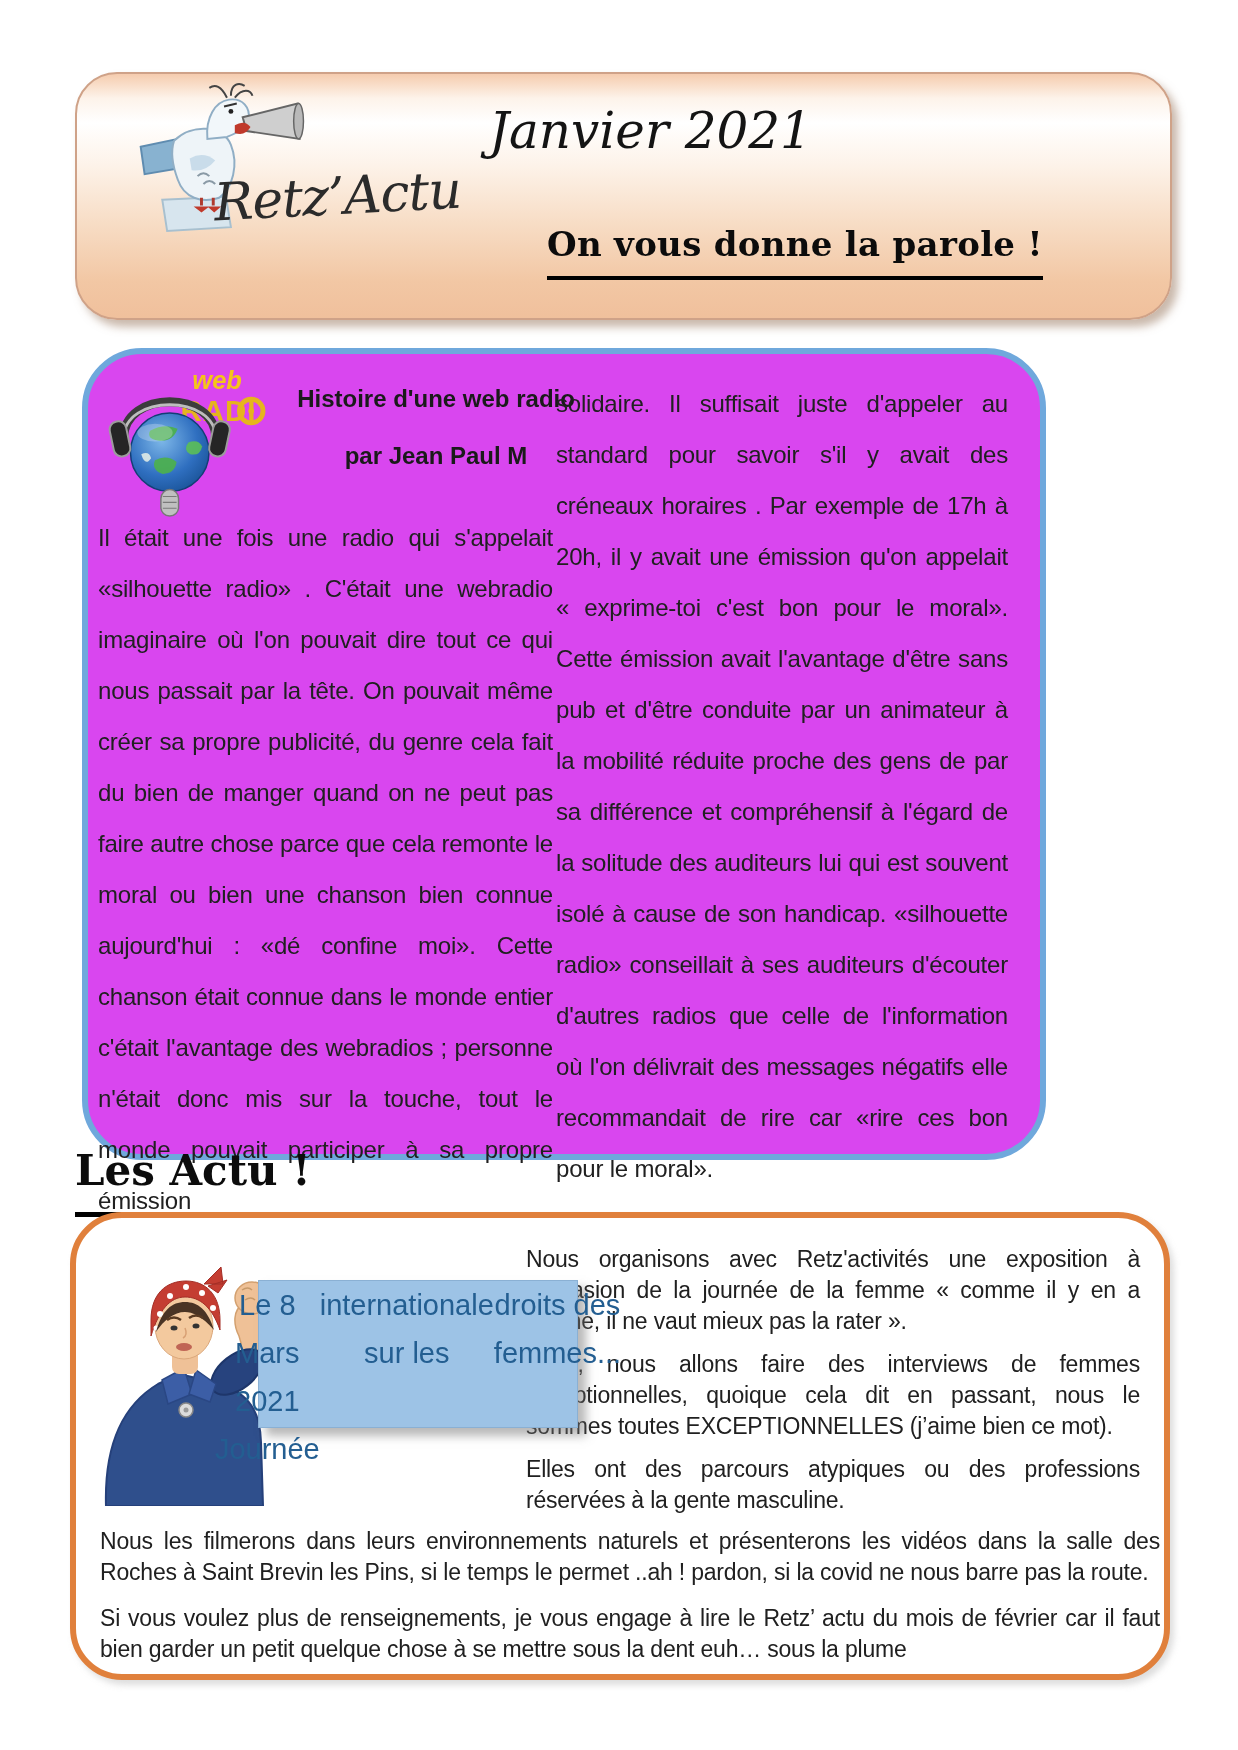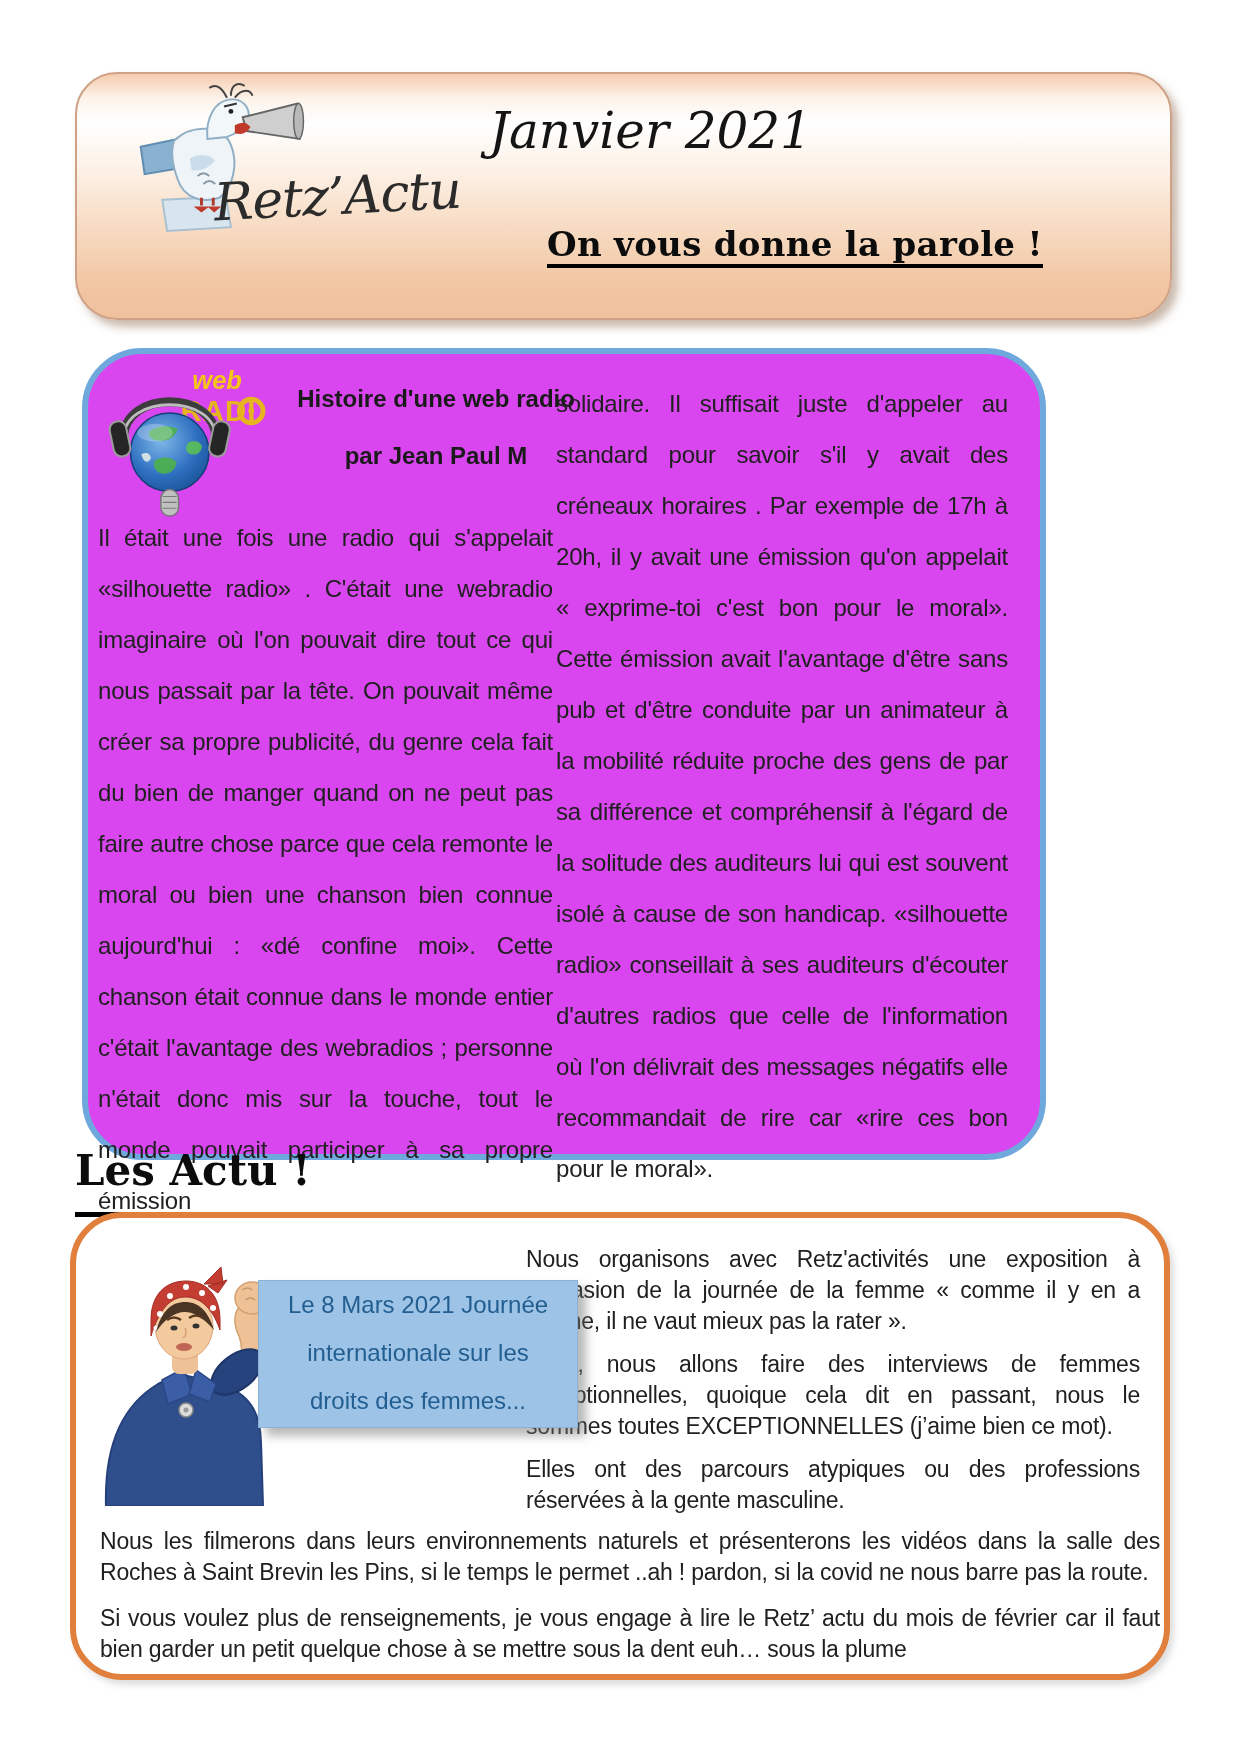--- a/index.html
+++ b/index.html
@@ -12,21 +12,21 @@
     background:linear-gradient(180deg,#f5ccae 0%,#fdf3ea 10%,#ffffff 20%,#fdf2e8 38%,#f7dcc4 62%,#f2c7a4 85%,#f0c09c 100%);
     box-shadow:6px 7px 9px rgba(150,115,90,.5);}
   .logo-wrap{position:absolute;left:55px;top:8px;width:400px;height:230px;}
   .bird-svg{position:absolute;left:0;top:0;width:188px;height:152px;}
   .logo-script{position:absolute;left:82px;top:84px;font-family:"DejaVu Serif",serif;
     font-style:italic;font-size:52px;color:#2b2b2b;transform:rotate(-3deg);letter-spacing:-1px;white-space:nowrap;}
   .date-title{position:absolute;left:412px;top:28px;font-family:"DejaVu Serif",serif;
     font-style:italic;font-size:50px;color:#141414;white-space:nowrap;}
   .tagline{position:absolute;left:470px;top:150px;font-family:"DejaVu Serif",serif;
     font-weight:bold;font-size:34px;color:#0c0c0c;border-bottom:4px solid #000;
-    padding-bottom:0;white-space:nowrap;letter-spacing:.3px;}
+    padding-bottom:12px;white-space:nowrap;letter-spacing:.3px;}
 
   
   .radio-box{position:absolute;left:82px;top:348px;width:952px;height:800px;background:#d946ef;
     border:6px solid #6fa8dc;border-radius:60px;}
   .radio-logo{position:absolute;left:8px;top:6px;width:172px;height:162px;}
   .radio-title{position:absolute;left:180px;top:24px;width:336px;text-align:center;
     font-weight:bold;font-size:24px;color:#1a1a1a;line-height:42px;}
   .radio-title .byline{margin-top:15px;}
   .article-col{position:absolute;font-size:24px;line-height:51px;color:#202020;
     text-align:justify;letter-spacing:-0.2px;}
@@ -35,22 +35,22 @@
 
   
   .actu-heading{position:absolute;left:75px;top:1146px;font-family:"DejaVu Serif",serif;
     font-weight:bold;font-size:42px;color:#0c0c0c;border-bottom:5px solid #000;
     padding-bottom:17px;white-space:nowrap;}
   .actu-box{position:absolute;left:70px;top:1212px;width:1088px;height:456px;background:#fff;
     border:6px solid #e0803c;border-radius:52px;box-shadow:4px 5px 6px rgba(160,160,160,.35);}
   .rosie-svg{position:absolute;left:6px;top:22px;width:208px;height:266px;z-index:1;}
   .event-box{position:absolute;left:182px;top:62px;width:318px;height:146px;z-index:2;
     background:#9dc3e6;border:1px solid #8ab0d4;box-shadow:8px 8px 9px rgba(115,115,115,.5);
-    display:flex;flex-direction:column;justify-content:flex-start;text-align:center;
-    font-size:24px;line-height:48px;color:#235e91;}
+    display:flex;flex-direction:row;justify-content:center;text-align:center;
+    font-size:29px;line-height:48px;color:#235e91;}
   .actu-right{position:absolute;left:450px;top:26px;width:614px;}
   .actu-footer{position:absolute;left:24px;top:308px;width:1060px;}
   .para{font-size:23px;line-height:31px;letter-spacing:-0.2px;color:#202020;
     text-align:justify;margin:0 0 12px 0;}
   .actu-footer .para{margin-bottom:15px;}
   .eline{text-align:center;}
 </style>
 </head>
 <body>
 

